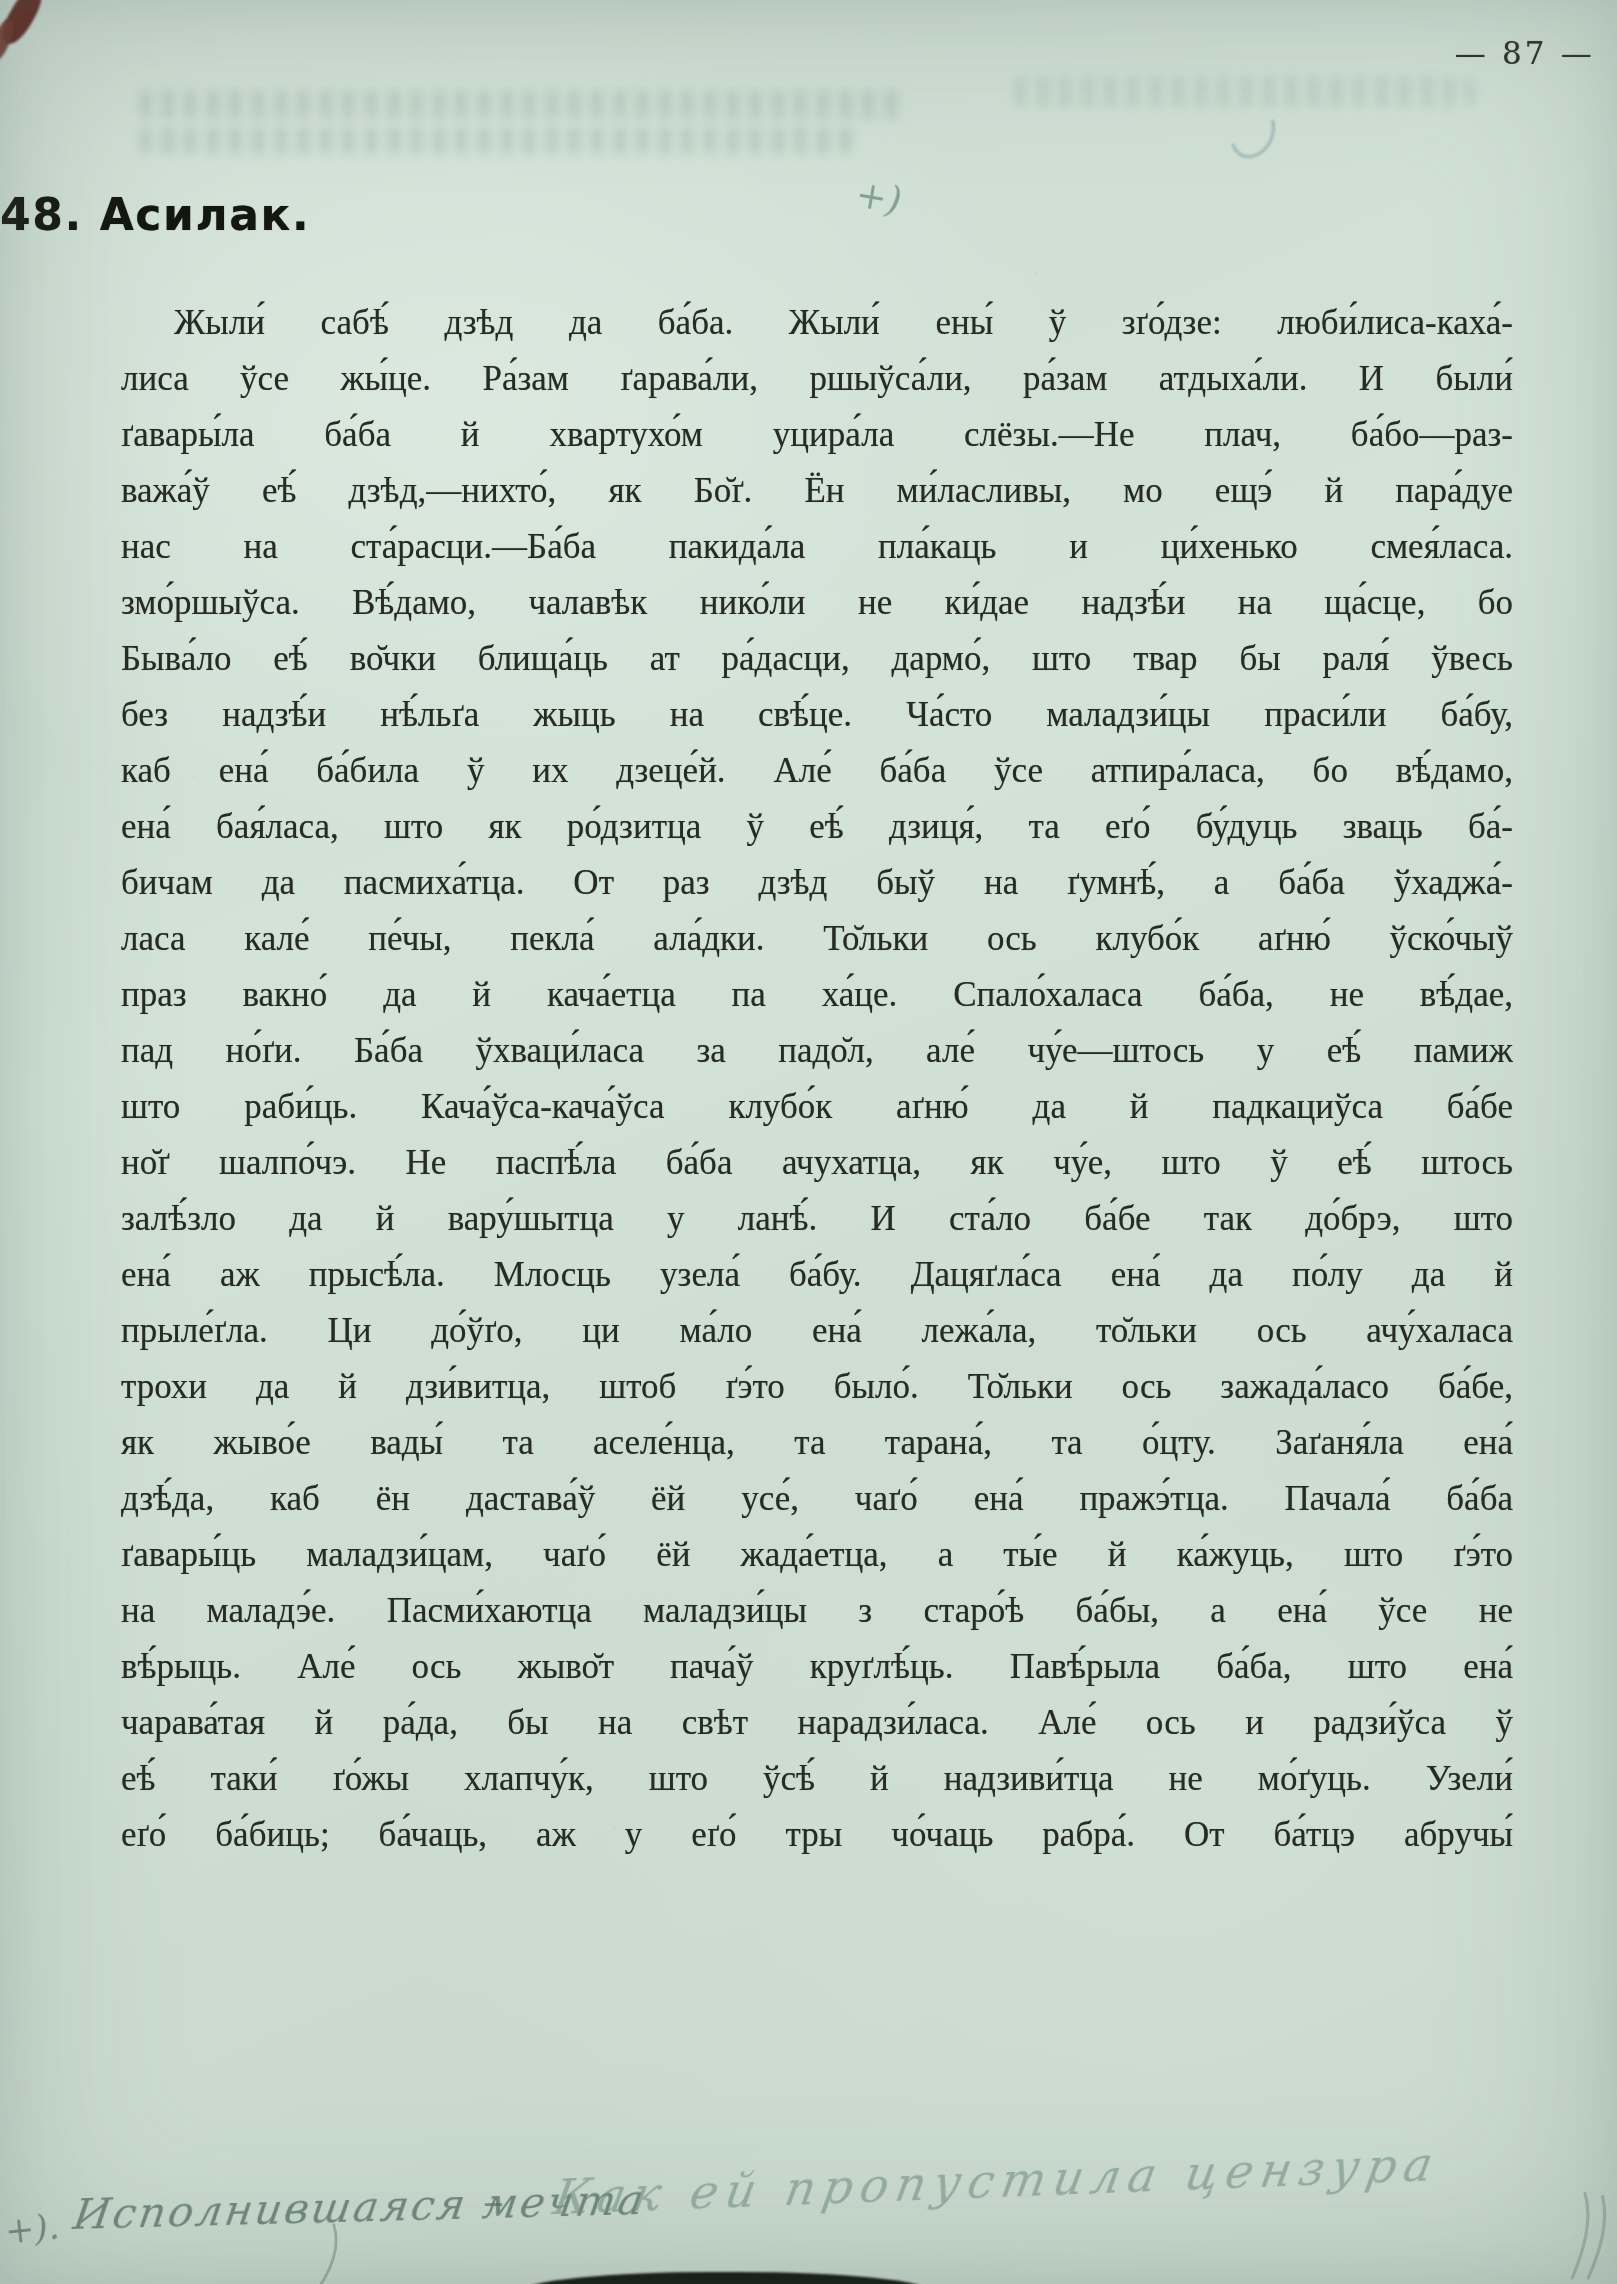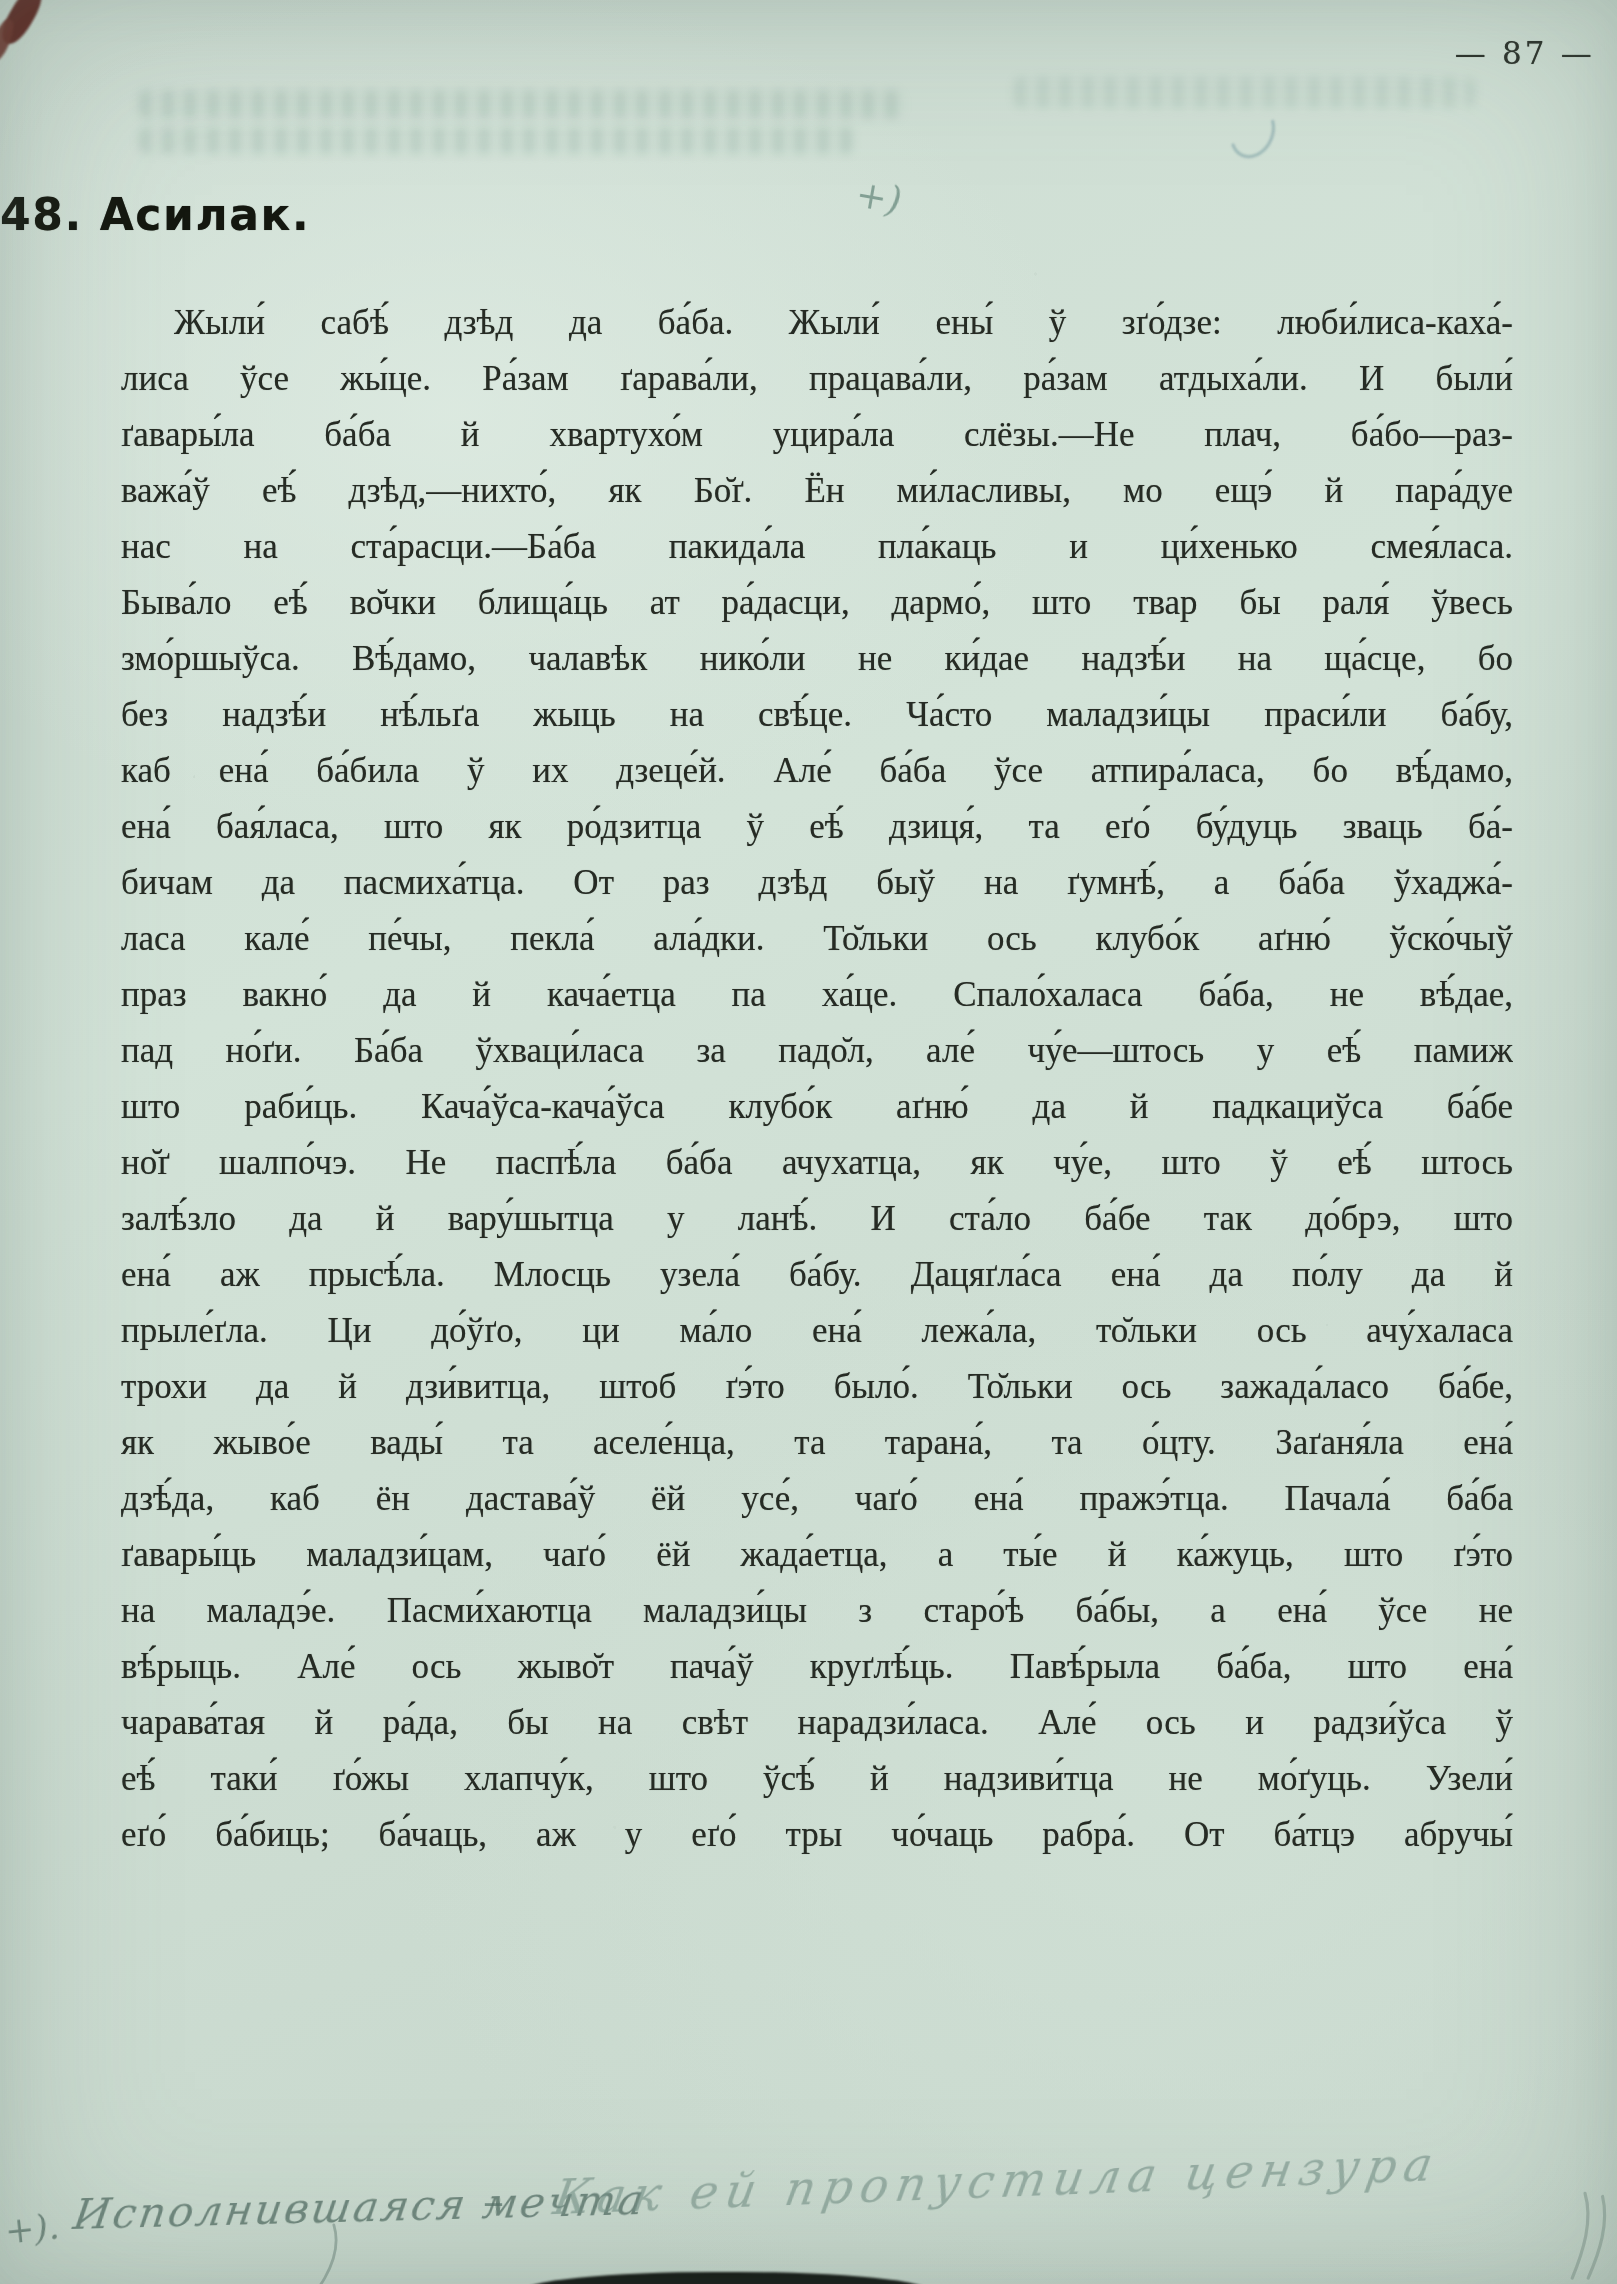--- a/index.html
+++ b/index.html
@@ -126,26 +126,26 @@
 
   <div class="red-mark-1"></div>
   <div class="red-mark-2"></div>
 
   <div class="page-number">— 87 —</div>
   <div class="title-mark">+)</div>
   <div class="title">48. Асилак.</div>
 
   <div class="story">
     <div class="line indent">Жыли́ сабѣ́ дзѣд да ба́ба. Жыли́ ены́ ў зґо́дзе: люби́лиса-каха́-</div>
-    <div class="line">лиса ўсе жы́це. Ра́зам ґарава́ли, працава́ли, ра́зам атдыха́ли. И были́</div>
+    <div class="line">лиса ўсе жы́це. Ра́зам ґарава́ли, ршыўса́ли, ра́зам атдыха́ли. И были́</div>
     <div class="line">ґавары́ла ба́ба й хвартухо́м уцира́ла слёзы.—Не плач, ба́бо—раз-</div>
     <div class="line">важа́ў еѣ́ дзѣд,—нихто́, як Бо̆ґ. Ён ми́ласливы, мо ещэ́ й пара́дуе</div>
     <div class="line">нас на ста́расци.—Ба́ба пакида́ла пла́каць и ци́хенько смея́ласа.</div>
+    <div class="line">змо́ршыўса. Вѣ́дамо, чалавѣк нико́ли не ки́дае надзѣ́и на ща́сце, бо</div>
     <div class="line">Быва́ло еѣ́ во̆чки блища́ць ат ра́дасци, дармо́, што твар бы раля́ ўвесь</div>
-    <div class="line">змо́ршыўса. Вѣ́дамо, чалавѣк нико́ли не ки́дае надзѣ́и на ща́сце, бо</div>
     <div class="line">без надзѣ́и нѣ́льґа жыць на свѣ́це. Ча́сто маладзи́цы праси́ли ба́бу,</div>
     <div class="line">каб ена́ ба́била ў их дзеце́й. Але́ ба́ба ўсе атпира́ласа, бо вѣ́дамо,</div>
     <div class="line">ена́ бая́ласа, што як ро́дзитца ў еѣ́ дзиця́, та еґо́ бу́дуць зваць ба́-</div>
     <div class="line">бичам да пасмиха́тца. От раз дзѣд быў на ґумнѣ́, а ба́ба ўхаджа́-</div>
     <div class="line">ласа кале́ пе́чы, пекла́ ала́дки. То̆льки ось клубо́к аґню́ ўско́чыў</div>
     <div class="line">праз вакно́ да й кача́етца па ха́це. Спало́халаса ба́ба, не вѣ́дае,</div>
     <div class="line">пад но́ґи. Ба́ба ўхваци́ласа за падо̆л, але́ чу́е—штось у еѣ́ памиж</div>
     <div class="line">што раби́ць. Кача́ўса-кача́ўса клубо́к аґню́ да й падкациўса ба́бе</div>
     <div class="line">но̆ґ шалпо́чэ. Не паспѣ́ла ба́ба ачухатца, як чу́е, што ў еѣ́ штось</div>
     <div class="line">залѣ́зло да й вару́шытца у ланѣ́. И ста́ло ба́бе так до́брэ, што</div>

